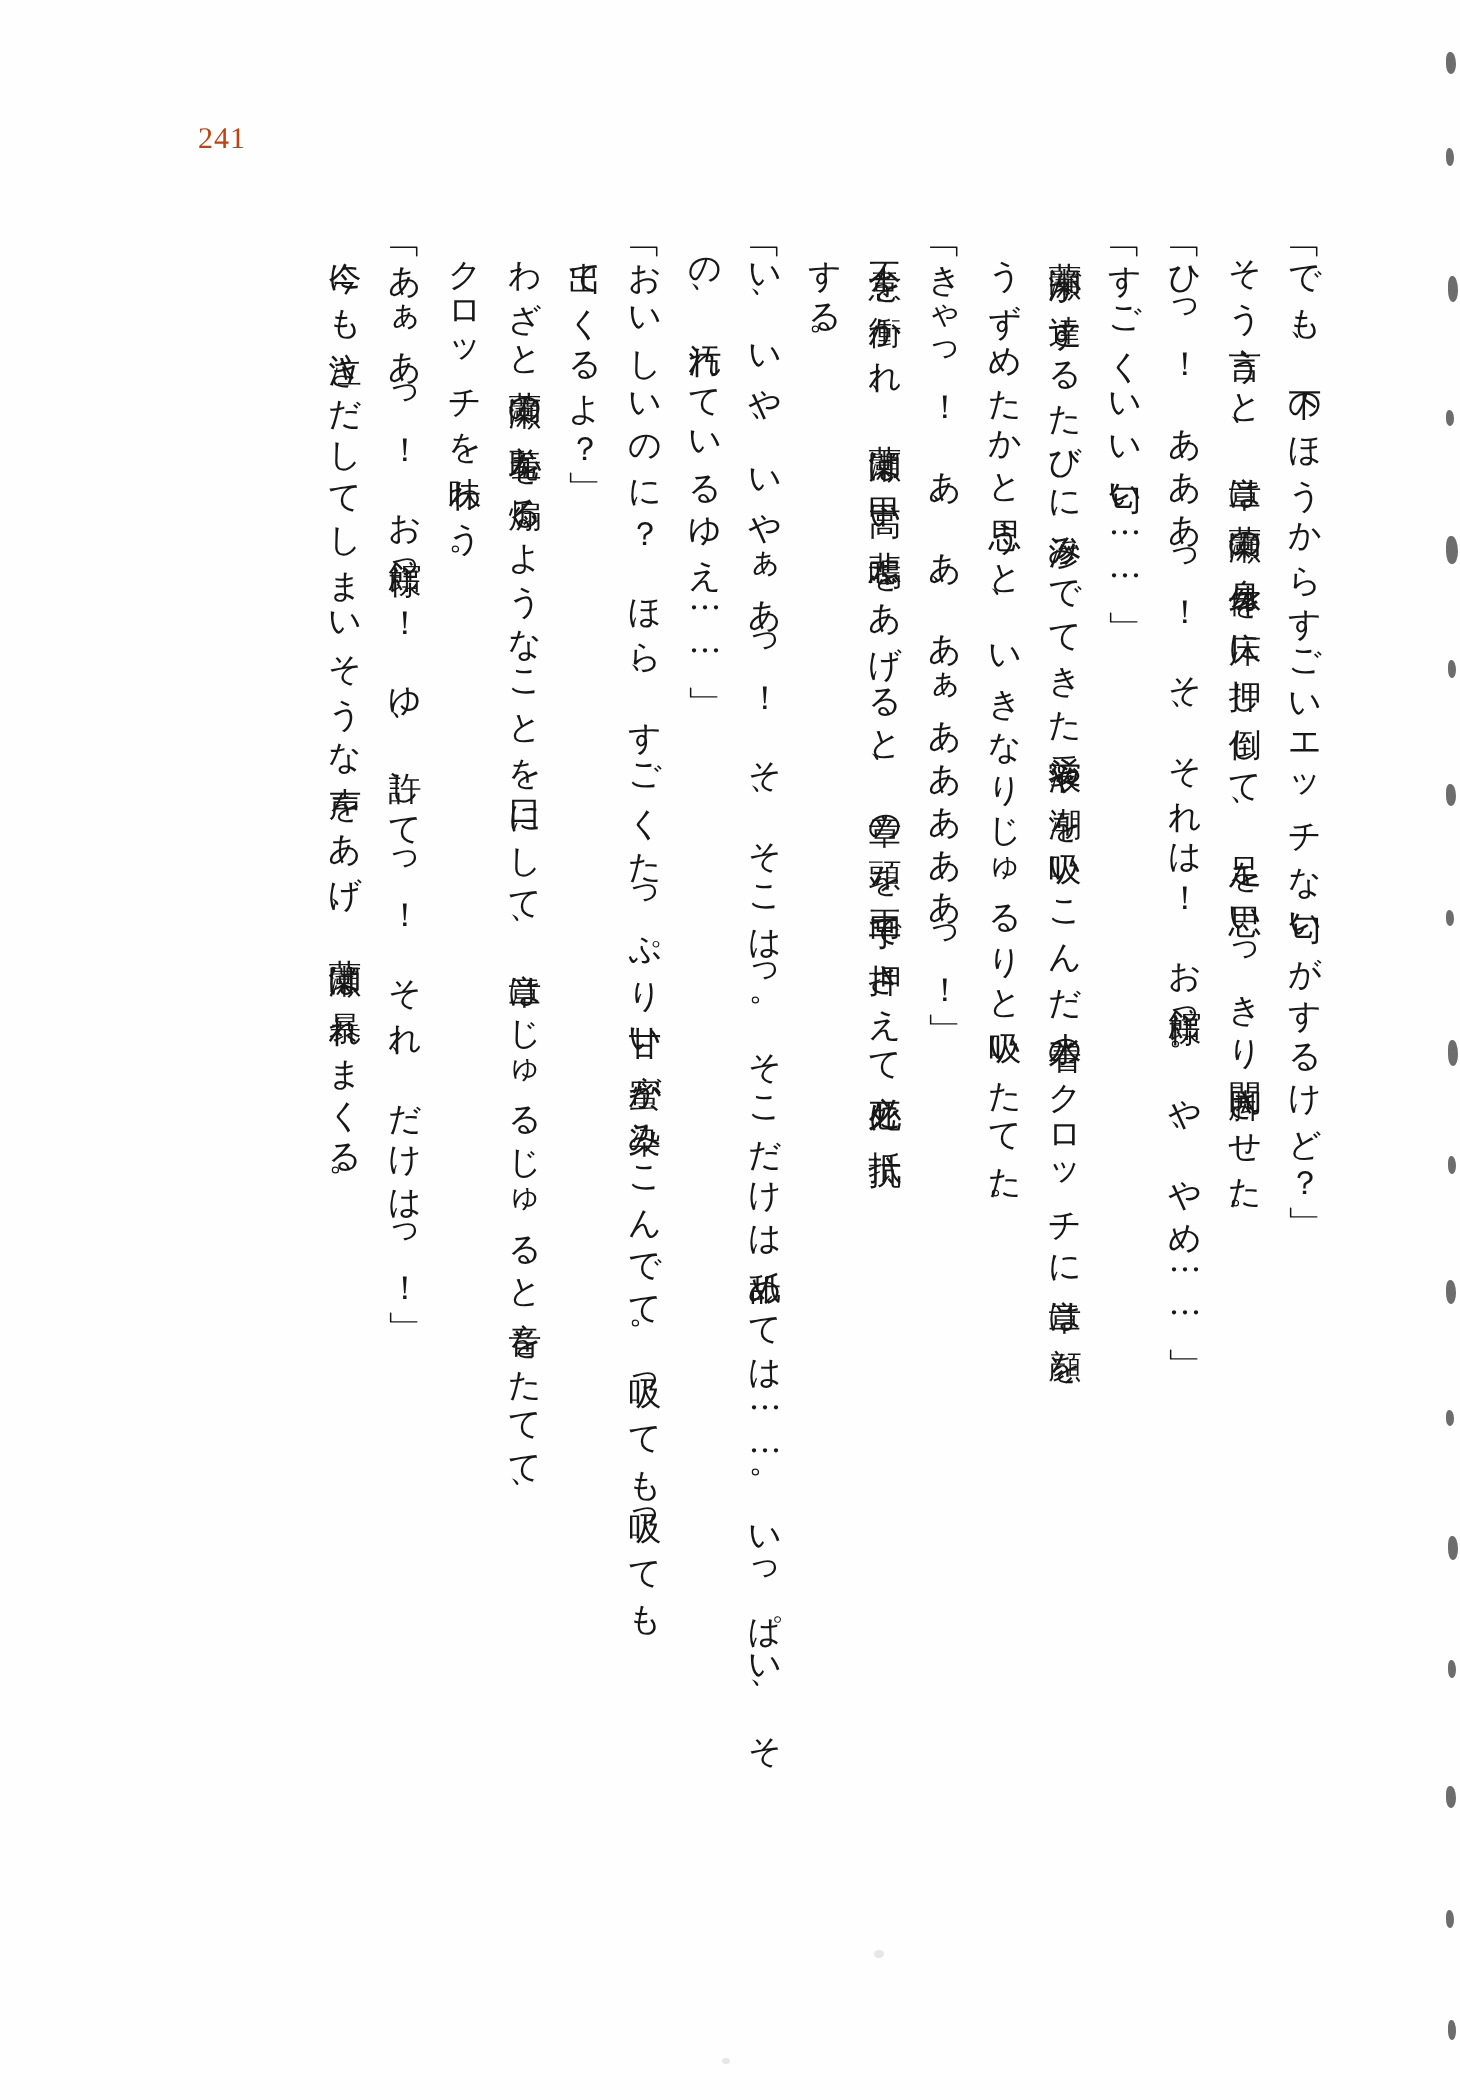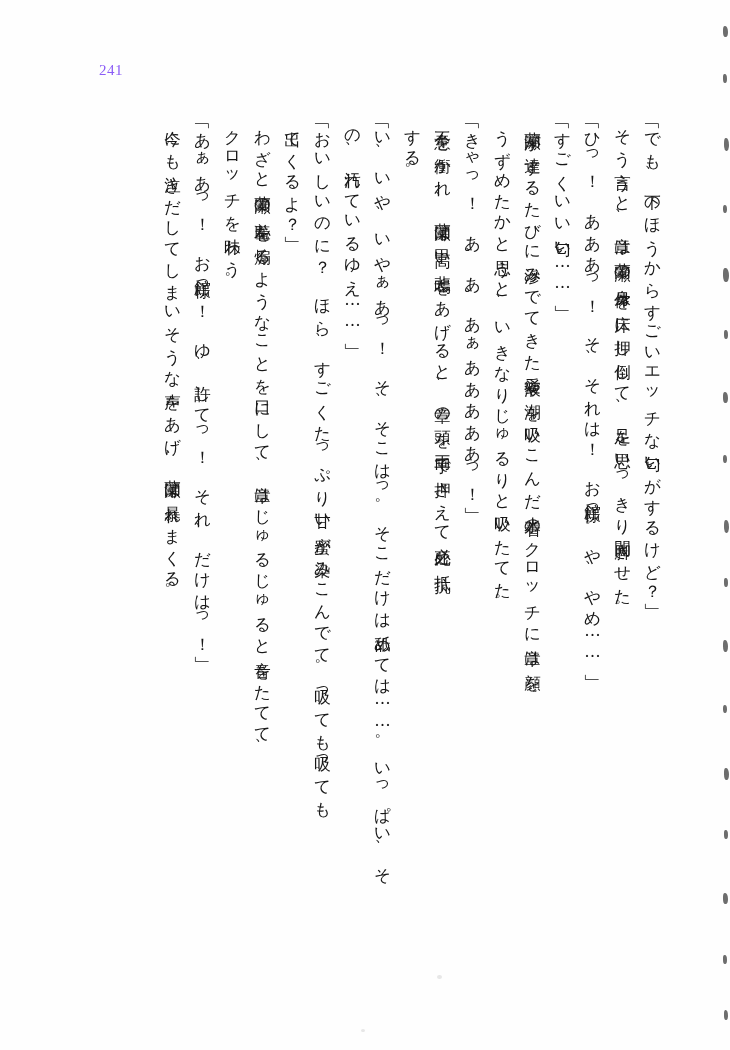--- a/index.html
+++ b/index.html
@@ -41,21 +41,21 @@
     border-radius: 40% 60% 50% 50%;
   }
 
   
   #page-number {
     position: absolute;
     left: 99px;
     top: 62px;
     font-size: 15px;
     letter-spacing: 0.5px;
-    color: #8b5cf6;
+    color: #c2410c;
     font-family: "Liberation Serif", "DejaVu Serif", serif;
   }
 
   
   #text-block {
     position: absolute;
     top: 118px;
     left: 60px;
     width: 600px;
     height: 790px;

